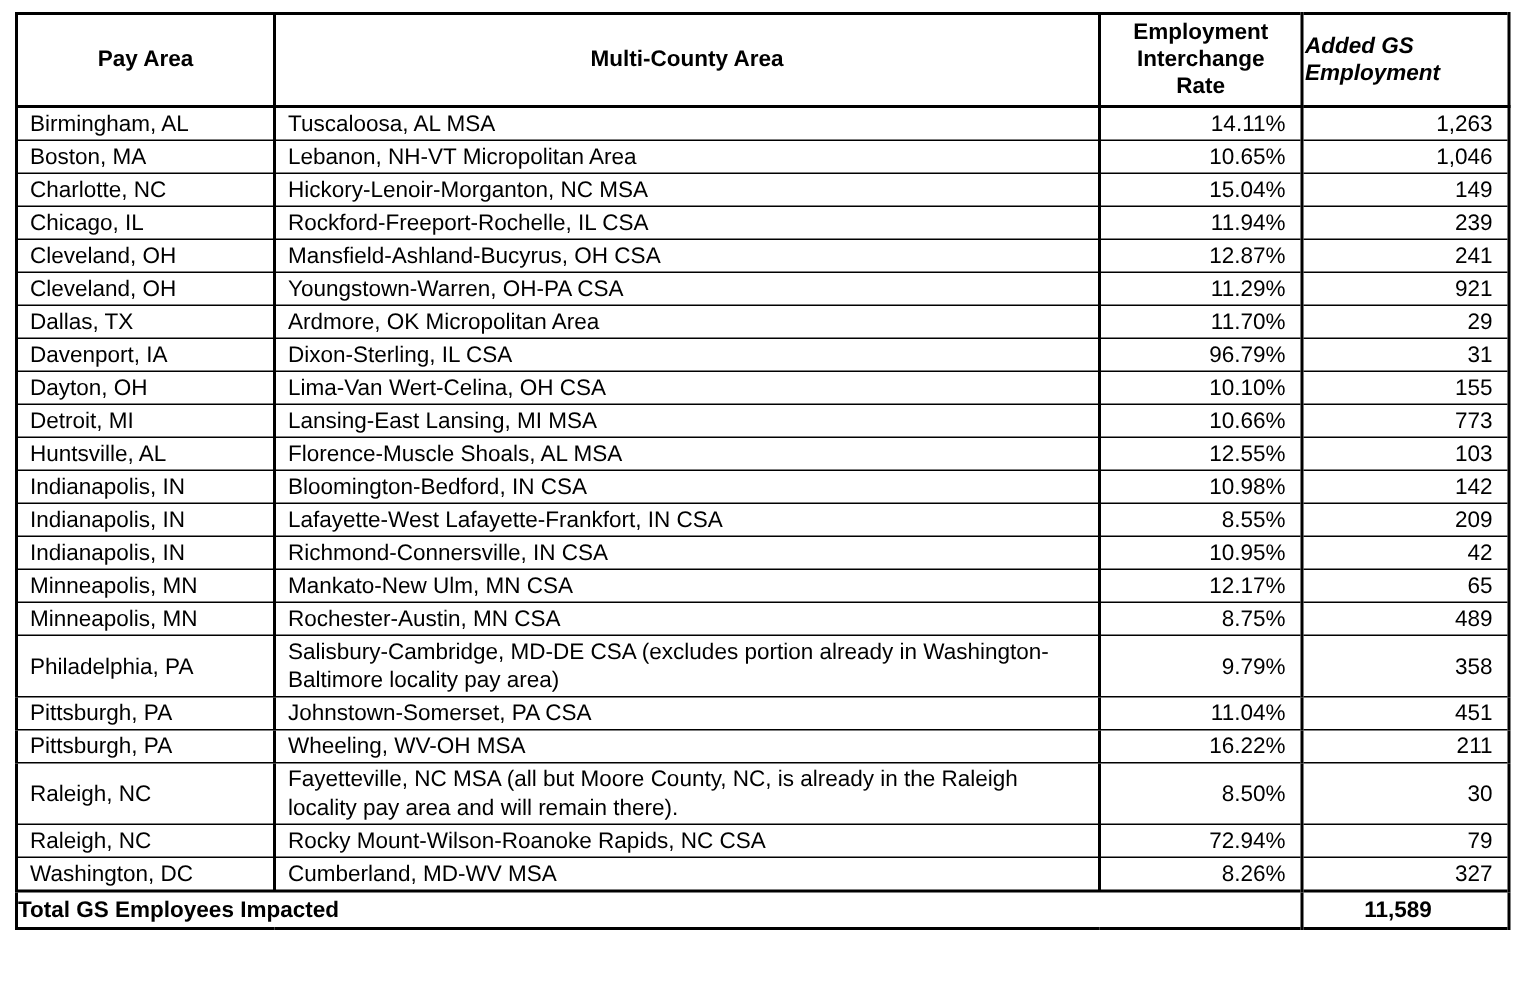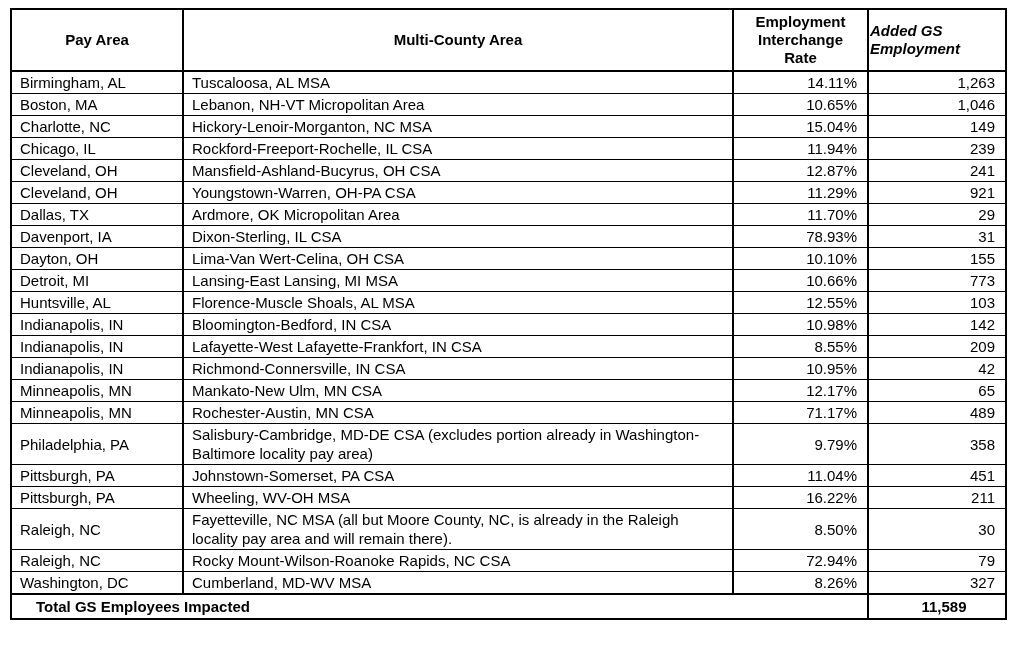--- a/index.html
+++ b/index.html
@@ -53,21 +53,21 @@
     white-space: normal;
   }
   .gs-table td.num {
     text-align: right;
     padding-right: 10px;
   }
   .gs-table tfoot td {
     border-top: 2px solid #000000;
     font-weight: bold;
     height: 25px;
-    padding: 1px 24px;
+    padding: 1px 0;
     vertical-align: middle;
     font-size: 15px;
   }
   .gs-table tfoot td.num { padding-right: 10px; text-align: center; }
 </style>
 </head>
 <body>
 
 <table class="gs-table">
   <colgroup>
@@ -123,21 +123,21 @@
       </tr>
       <tr>
         <td>Dallas, TX</td>
         <td>Ardmore, OK Micropolitan Area</td>
         <td class="num">11.70%</td>
         <td class="num">29</td>
       </tr>
       <tr>
         <td>Davenport, IA</td>
         <td>Dixon-Sterling, IL CSA</td>
-        <td class="num">78.93%</td>
+        <td class="num">96.79%</td>
         <td class="num">31</td>
       </tr>
       <tr>
         <td>Dayton, OH</td>
         <td>Lima-Van Wert-Celina, OH CSA</td>
         <td class="num">10.10%</td>
         <td class="num">155</td>
       </tr>
       <tr>
         <td>Detroit, MI</td>
@@ -171,21 +171,21 @@
       </tr>
       <tr>
         <td>Minneapolis, MN</td>
         <td>Mankato-New Ulm, MN CSA</td>
         <td class="num">12.17%</td>
         <td class="num">65</td>
       </tr>
       <tr>
         <td>Minneapolis, MN</td>
         <td>Rochester-Austin, MN CSA</td>
-        <td class="num">71.17%</td>
+        <td class="num">8.75%</td>
         <td class="num">489</td>
       </tr>
       <tr>
         <td>Philadelphia, PA</td>
         <td>Salisbury-Cambridge, MD-DE CSA (excludes portion already in Washington-Baltimore locality pay area)</td>
         <td class="num">9.79%</td>
         <td class="num">358</td>
       </tr>
       <tr>
         <td>Pittsburgh, PA</td>

